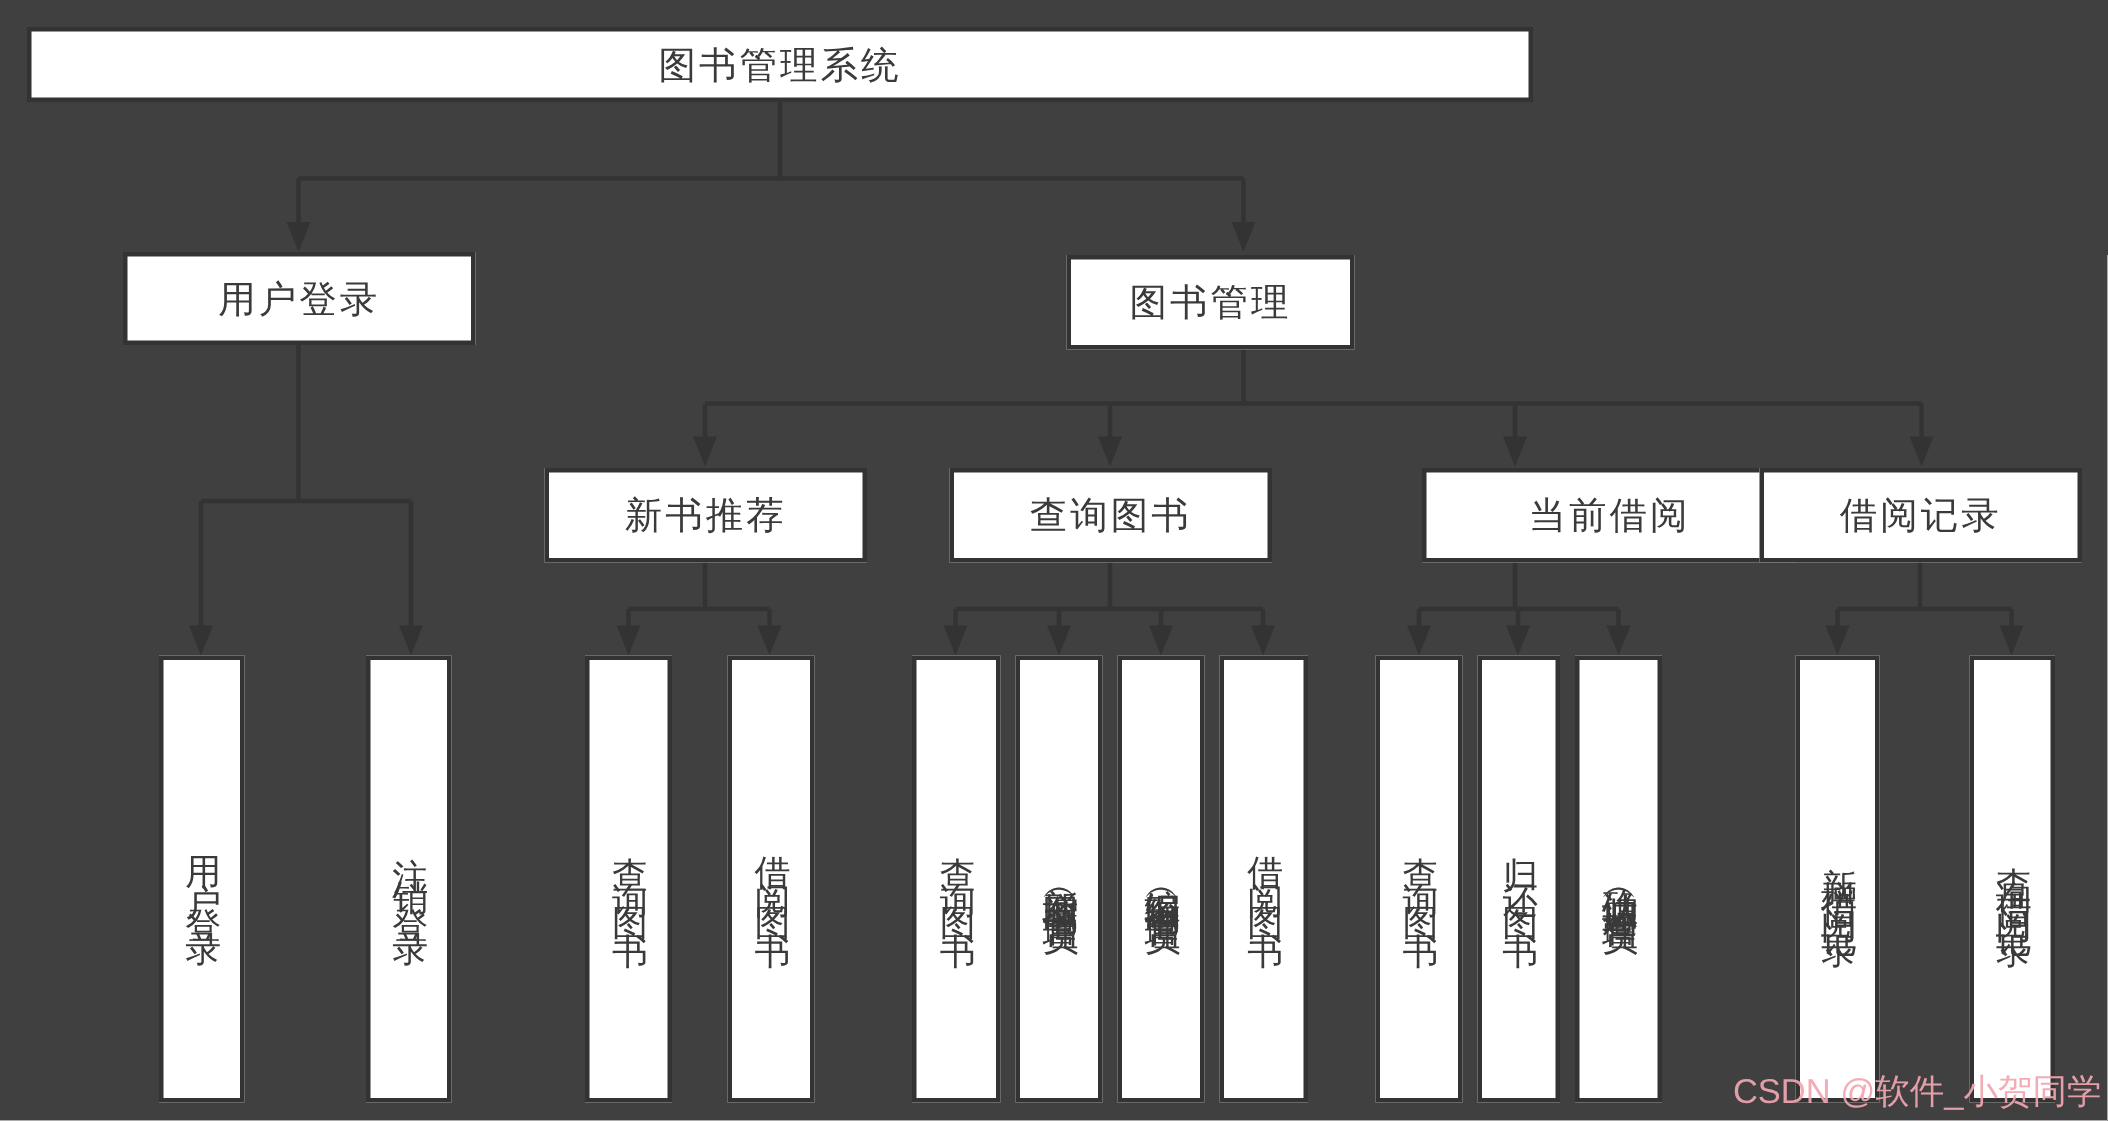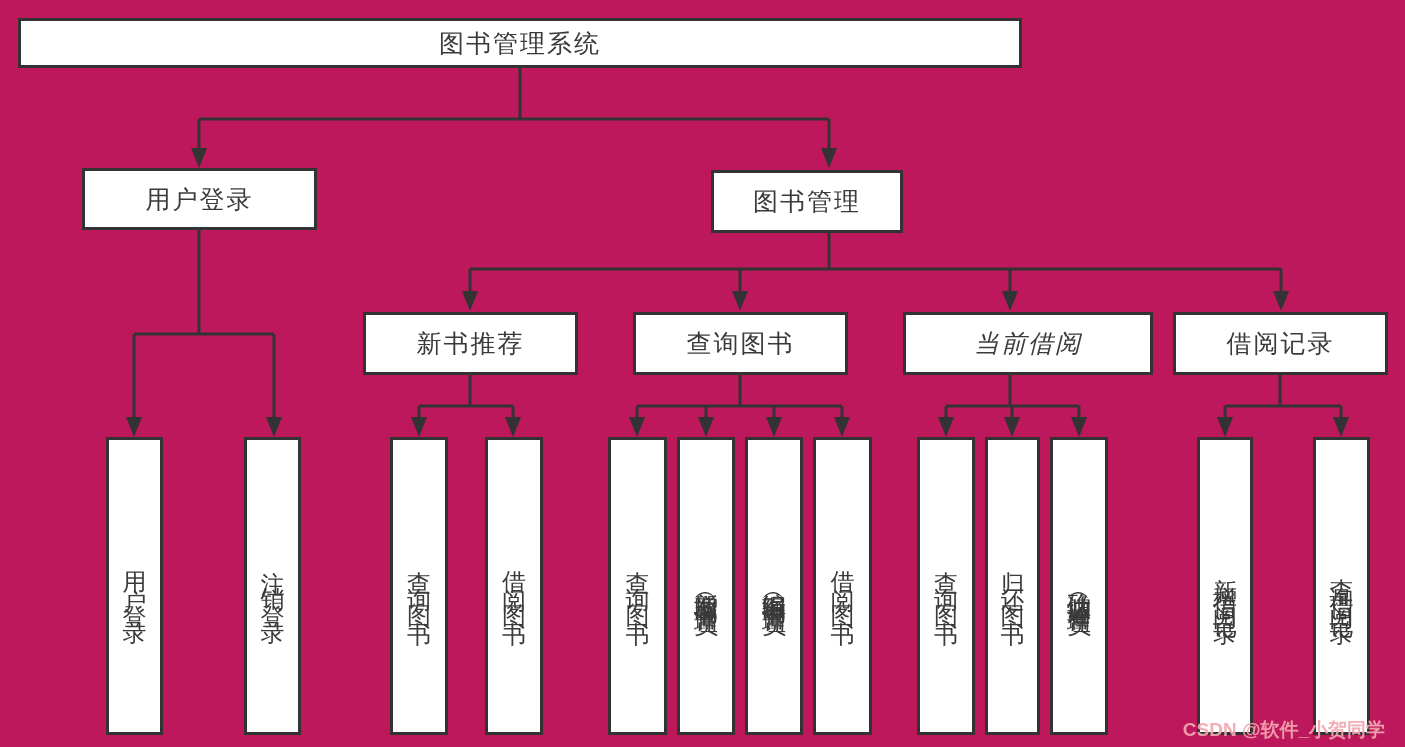--- a/index.html
+++ b/index.html
@@ -6,21 +6,21 @@
   :root{
     --color-line:#333333;
     --color-text:#3a3a3a;
     --color-watermark:#f2a6b0;
   }
   html,body{margin:0;padding:0;background:#ffffff;}
   body{font-family:"Liberation Sans","DejaVu Sans",sans-serif;}
   .canvas{
     position:relative;
     width:1405px;height:747px;
-    background:#be185d;
+    background:#404040;
     overflow:hidden;
   }
   .connector{
     position:absolute;left:0;top:0;z-index:0;
   }
   .connector path{
     stroke:var(--color-line);
     stroke-width:3;
     fill:none;
   }
@@ -50,29 +50,28 @@
     text-orientation:mixed;
     font-size:24px;
     font-weight:500;
     line-height:1;
   }
   .ls-wide{letter-spacing:17px;}
   .ls-mid{letter-spacing:9px;}
   .ls-tight{letter-spacing:3px;}
   .watermark{
     position:absolute;
-    right:20px;
+    right:4px;
     bottom:4px;
     z-index:2;
-    font-size:19px;
+    font-size:23px;
     color:var(--color-watermark);
     opacity:0.92;
     white-space:nowrap;
     pointer-events:none;
-    font-weight:bold;
   }
 </style>
 </head>
 <body>
 
 <div class="canvas">
 
   <svg class="connector" width="1405" height="747" viewBox="0 0 1405 747" xmlns="http://www.w3.org/2000/svg">
 
     <path d="M520 68 V119 M199 119 H829 M199 119 V150 M829 119 V150"></path>
@@ -109,21 +108,21 @@
     <polygon points="1333,417 1349,417 1341,437"></polygon>
   </svg>
 
   <div class="node h" style="left:18px;top:18px;width:1004px;height:50px;">图书管理系统</div>
 
   <div class="node h" style="left:82px;top:168px;width:235px;height:62px;">用户登录</div>
   <div class="node h" style="left:711px;top:170px;width:192px;height:63px;">图书管理</div>
 
   <div class="node h" style="left:363px;top:312px;width:215px;height:63px;">新书推荐</div>
   <div class="node h" style="left:633px;top:312px;width:215px;height:63px;">查询图书</div>
-  <div class="node h" style="left:903px;top:312px;width:250px;height:63px;font-style:italic;">当前借阅</div>
+  <div class="node h" style="left:948px;top:312px;width:250px;height:63px;">当前借阅</div>
   <div class="node h" style="left:1173px;top:312px;width:215px;height:63px;">借阅记录</div>
 
   <div class="node v ls-wide" style="left:106px;top:437px;width:57px;height:298px;">用户登录</div>
   <div class="node v ls-wide" style="left:244px;top:437px;width:57px;height:298px;">注销登录</div>
 
   <div class="node v ls-wide" style="left:390px;top:437px;width:58px;height:298px;">查询图书</div>
   <div class="node v ls-wide" style="left:485px;top:437px;width:58px;height:298px;">借阅图书</div>
 
   <div class="node v ls-wide" style="left:608px;top:437px;width:59px;height:298px;">查询图书</div>
   <div class="node v ls-tight" style="left:677px;top:437px;width:58px;height:298px;">新增图书（管理员）</div>

